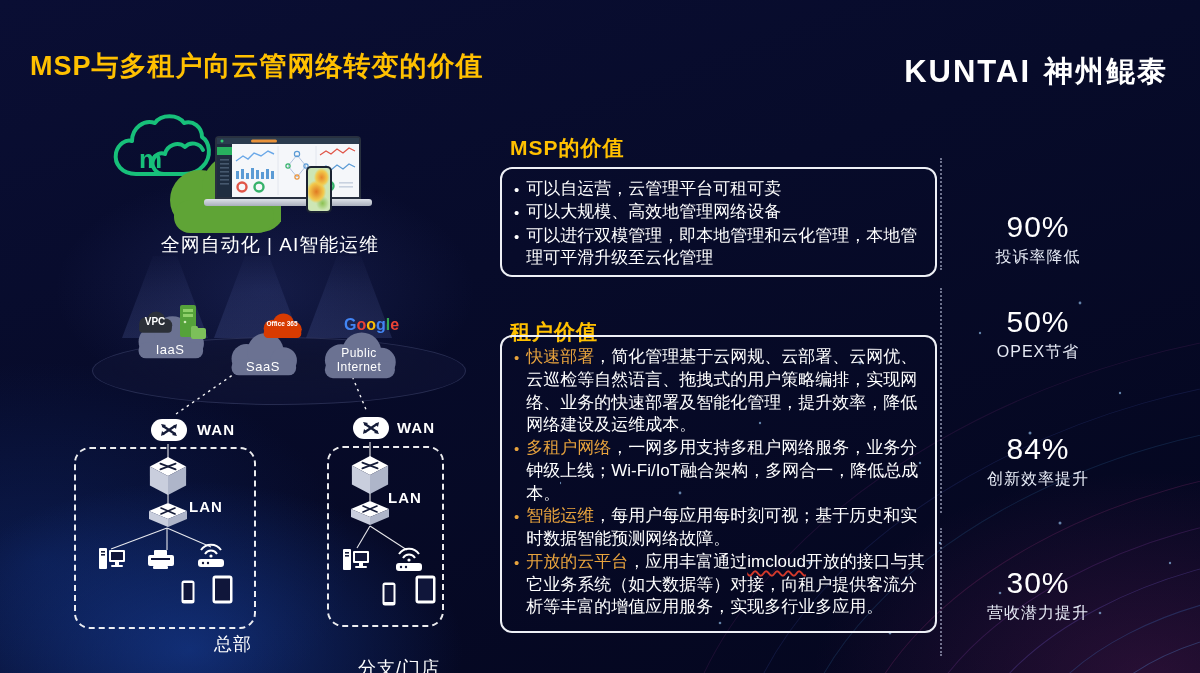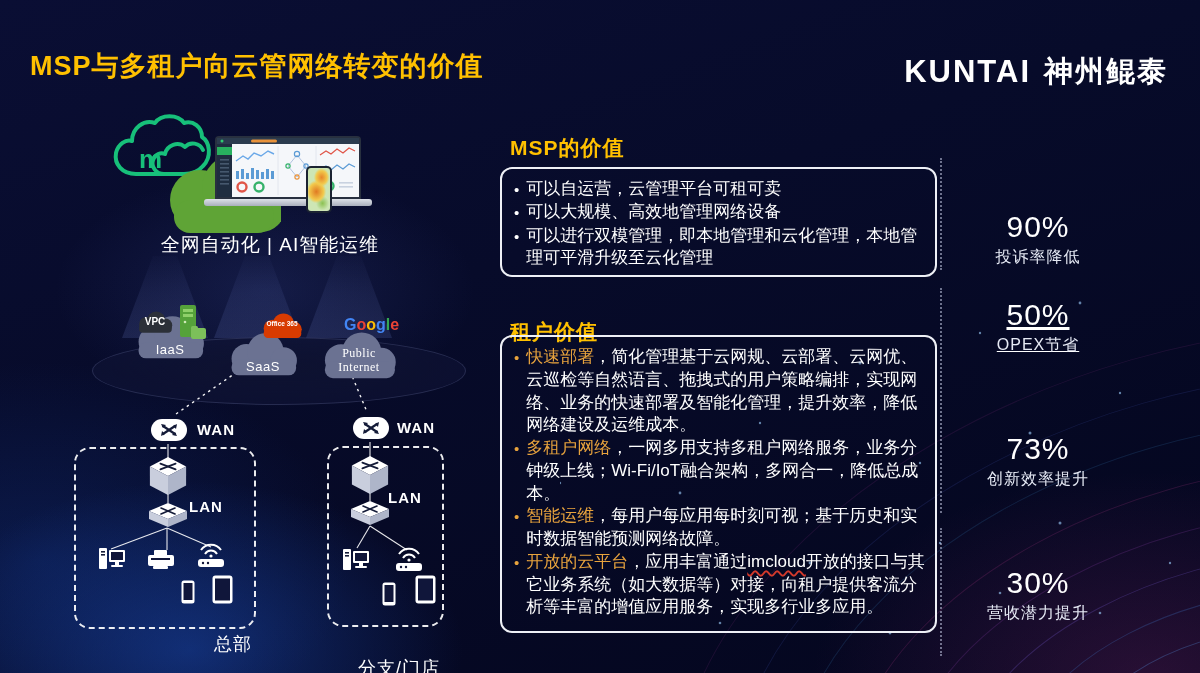--- a/index.html
+++ b/index.html
@@ -257,21 +257,21 @@
   </div>
   <div class="abs cloud" style="left:312px;top:328px;width:94px;height:52px;">
     <svg width="94" height="52" viewBox="0 0 100 58">
         <g fill="#6B7292">
           <circle cx="30" cy="36" r="18"></circle>
           <circle cx="53" cy="27" r="22"></circle>
           <circle cx="75" cy="38" r="16"></circle>
           <rect x="12" y="37" width="78" height="19" rx="9"></rect>
         </g>
       </svg>
-    <div class="cloud-label small" style="width:62px;left:16px;right:auto;bottom:5px;font-family:Liberation Serif, serif;">Public Internet</div>
+    <div class="cloud-label small" style="width:62px;left:16px;right:auto;bottom:5px;">Public Internet</div>
   </div>
   <div class="abs google" style="left:344px;top:316px;">
     <span style="color: rgb(66, 133, 244);">G</span><span style="color: rgb(234, 67, 53);">o</span><span style="color: rgb(251, 188, 5);">o</span><span style="color: rgb(66, 133, 244);">g</span><span style="color: rgb(52, 168, 83);">l</span><span style="color: rgb(234, 67, 53);">e</span>
   </div>
 
   <svg class="abs" style="left:150px;top:416px;" width="38" height="28" viewBox="0 0 38 28">
     <rect x="1" y="3" width="36" height="22" rx="11" fill="#fff"></rect>
     <g stroke="#141b38" stroke-width="2.2" stroke-linecap="round">
       <line x1="13" y1="10" x2="25" y2="18"></line>
         <line x1="25" y1="10" x2="13" y2="18"></line>
@@ -439,26 +439,26 @@
   </div>
 
   <div class="abs divider-seg" style="top:158px;height:112px;"></div>
   <div class="abs divider-seg" style="top:288px;height:225px;"></div>
   <div class="abs divider-seg" style="top:528px;height:128px;"></div>
 
   <div class="abs stat" style="top:170px;margin-top:40px;">
     <div class="val">90%</div>
     <div class="lab">投诉率降低</div>
   </div>
-  <div class="abs stat" style="top:298px;text-decoration:underline;">
+  <div class="abs stat" style="top:305px;">
     <div class="val">50%</div>
     <div class="lab">OPEX节省</div>
   </div>
   <div class="abs stat" style="top:432px;">
-    <div class="val">73%</div>
+    <div class="val">84%</div>
     <div class="lab">创新效率提升</div>
   </div>
   <div class="abs stat" style="top:566px;">
     <div class="val">30%</div>
     <div class="lab">营收潜力提升</div>
   </div>
 
 </div>
 
 </body></html>

